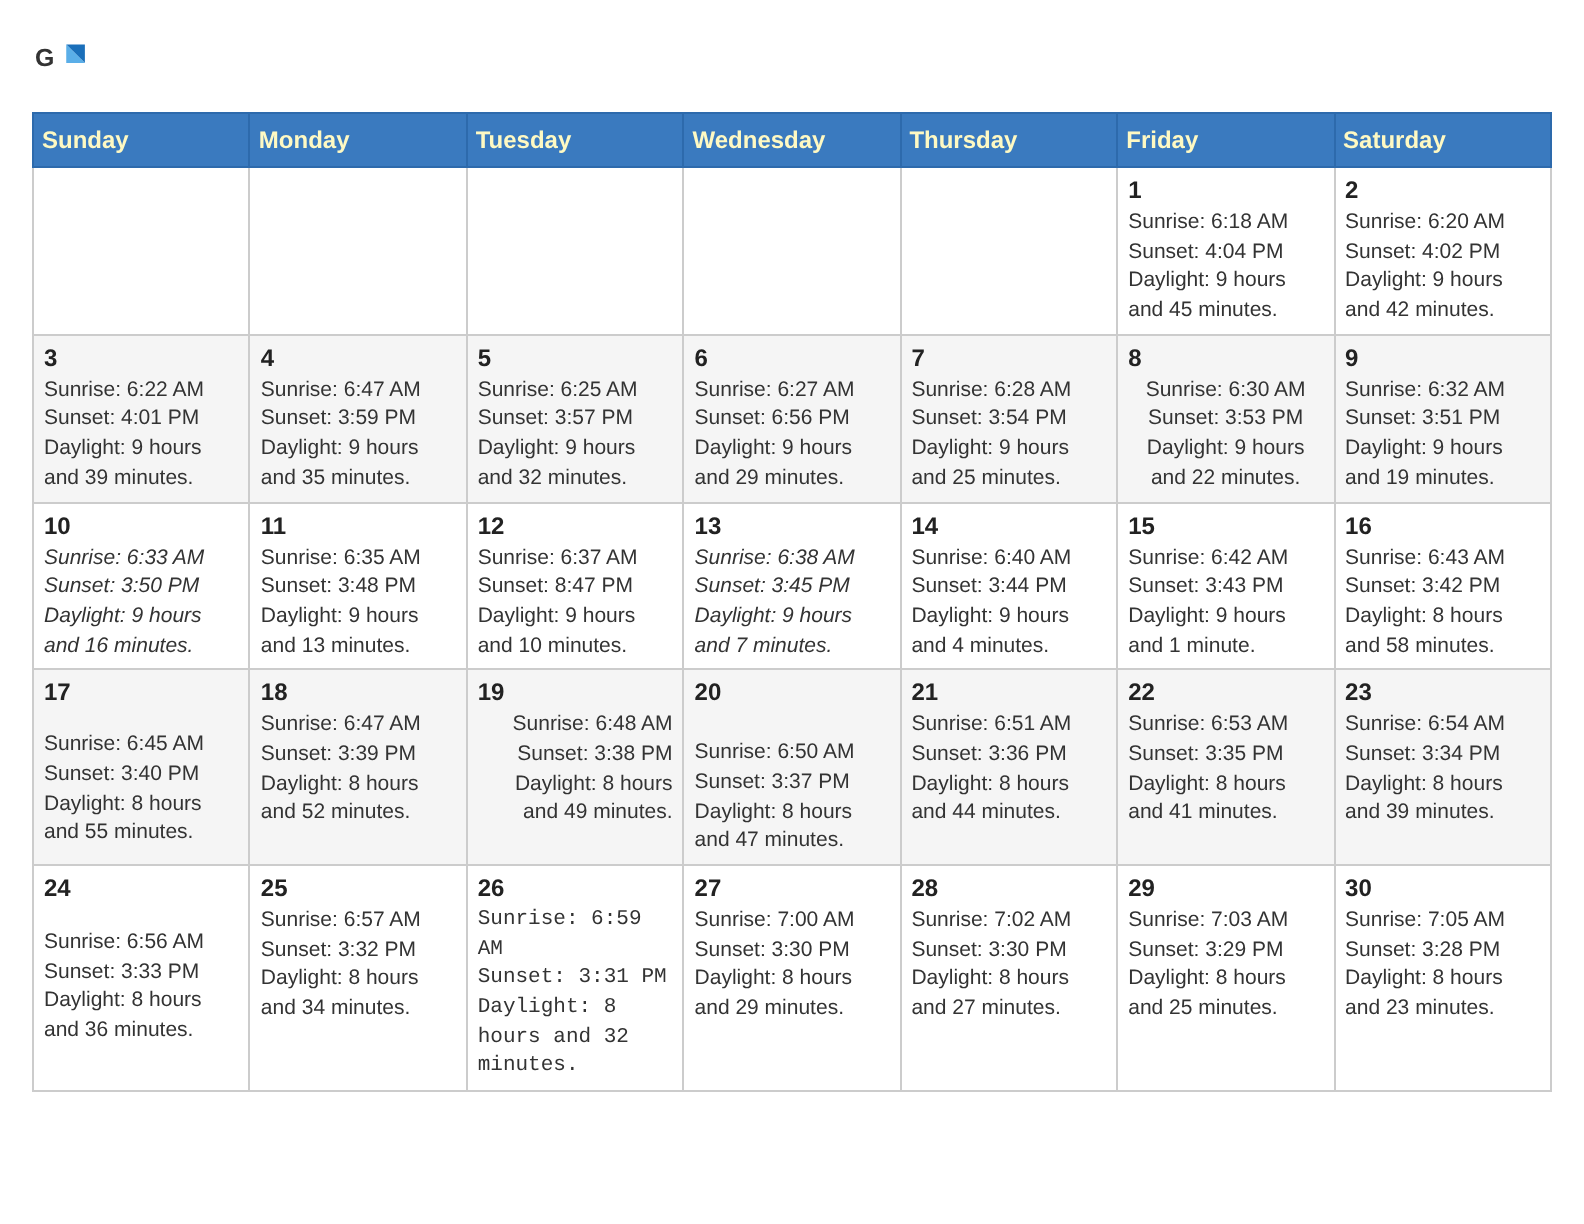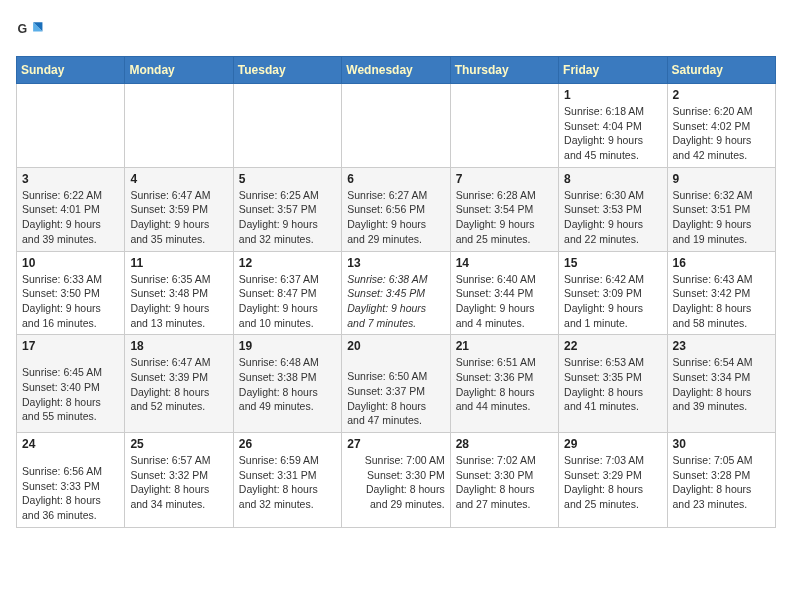--- a/index.html
+++ b/index.html
@@ -166,35 +166,35 @@
 Daylight: 9 hours and 29 minutes.</div>
         </td>
         <td>
           <span class="day-number">7</span>
           <div class="day-info" style="white-space: pre-line;">Sunrise: 6:28 AM
 Sunset: 3:54 PM
 Daylight: 9 hours and 25 minutes.</div>
         </td>
         <td>
           <span class="day-number">8</span>
-          <div class="day-info" style="white-space: pre-line;">Sunrise: 6:30 AM
+          <div class="day-info" style="white-space: pre-line; text-align: center;">Sunrise: 6:30 AM
 Sunset: 3:53 PM
 Daylight: 9 hours and 22 minutes.</div>
         </td>
         <td>
           <span class="day-number">9</span>
           <div class="day-info" style="white-space: pre-line;">Sunrise: 6:32 AM
 Sunset: 3:51 PM
 Daylight: 9 hours and 19 minutes.</div>
         </td>
       </tr>
       <tr>
         <td>
           <span class="day-number">10</span>
-          <div class="day-info" style="white-space: pre-line;">Sunrise: 6:33 AM
+          <div class="day-info" style="white-space: pre-line; font-style: italic;">Sunrise: 6:33 AM
 Sunset: 3:50 PM
 Daylight: 9 hours and 16 minutes.</div>
         </td>
         <td>
           <span class="day-number">11</span>
           <div class="day-info" style="white-space: pre-line;">Sunrise: 6:35 AM
 Sunset: 3:48 PM
 Daylight: 9 hours and 13 minutes.</div>
         </td>
         <td>
@@ -211,21 +211,21 @@
         </td>
         <td>
           <span class="day-number">14</span>
           <div class="day-info" style="white-space: pre-line;">Sunrise: 6:40 AM
 Sunset: 3:44 PM
 Daylight: 9 hours and 4 minutes.</div>
         </td>
         <td>
           <span class="day-number">15</span>
           <div class="day-info" style="white-space: pre-line;">Sunrise: 6:42 AM
-Sunset: 3:09 PM
+Sunset: 3:43 PM
 Daylight: 9 hours and 1 minute.</div>
         </td>
         <td>
           <span class="day-number">16</span>
           <div class="day-info" style="white-space: pre-line;">Sunrise: 6:43 AM
 Sunset: 3:42 PM
 Daylight: 8 hours and 58 minutes.</div>
         </td>
       </tr>
       <tr>
@@ -236,21 +236,21 @@
 Daylight: 8 hours and 55 minutes.</div>
         </td>
         <td>
           <span class="day-number">18</span>
           <div class="day-info" style="white-space: pre-line;">Sunrise: 6:47 AM
 Sunset: 3:39 PM
 Daylight: 8 hours and 52 minutes.</div>
         </td>
         <td>
           <span class="day-number">19</span>
-          <div class="day-info" style="white-space: pre-line;">Sunrise: 6:48 AM
+          <div class="day-info" style="white-space: pre-line; text-align: right;">Sunrise: 6:48 AM
 Sunset: 3:38 PM
 Daylight: 8 hours and 49 minutes.</div>
         </td>
         <td>
           <span class="day-number">20</span>
           <div class="day-info" style="white-space: pre-line; margin-top: 16px;">Sunrise: 6:50 AM
 Sunset: 3:37 PM
 Daylight: 8 hours and 47 minutes.</div>
         </td>
         <td>
@@ -280,27 +280,27 @@
 Daylight: 8 hours and 36 minutes.</div>
         </td>
         <td>
           <span class="day-number">25</span>
           <div class="day-info" style="white-space: pre-line;">Sunrise: 6:57 AM
 Sunset: 3:32 PM
 Daylight: 8 hours and 34 minutes.</div>
         </td>
         <td>
           <span class="day-number">26</span>
-          <div class="day-info" style="white-space: pre-line;">Sunrise: 6:59 AM
+          <div class="day-info" style="white-space: pre-line; font-family: Liberation Mono, monospace;">Sunrise: 6:59 AM
 Sunset: 3:31 PM
 Daylight: 8 hours and 32 minutes.</div>
         </td>
         <td>
           <span class="day-number">27</span>
-          <div class="day-info" style="white-space: pre-line; text-align: right;">Sunrise: 7:00 AM
+          <div class="day-info" style="white-space: pre-line;">Sunrise: 7:00 AM
 Sunset: 3:30 PM
 Daylight: 8 hours and 29 minutes.</div>
         </td>
         <td>
           <span class="day-number">28</span>
           <div class="day-info" style="white-space: pre-line;">Sunrise: 7:02 AM
 Sunset: 3:30 PM
 Daylight: 8 hours and 27 minutes.</div>
         </td>
         <td>

